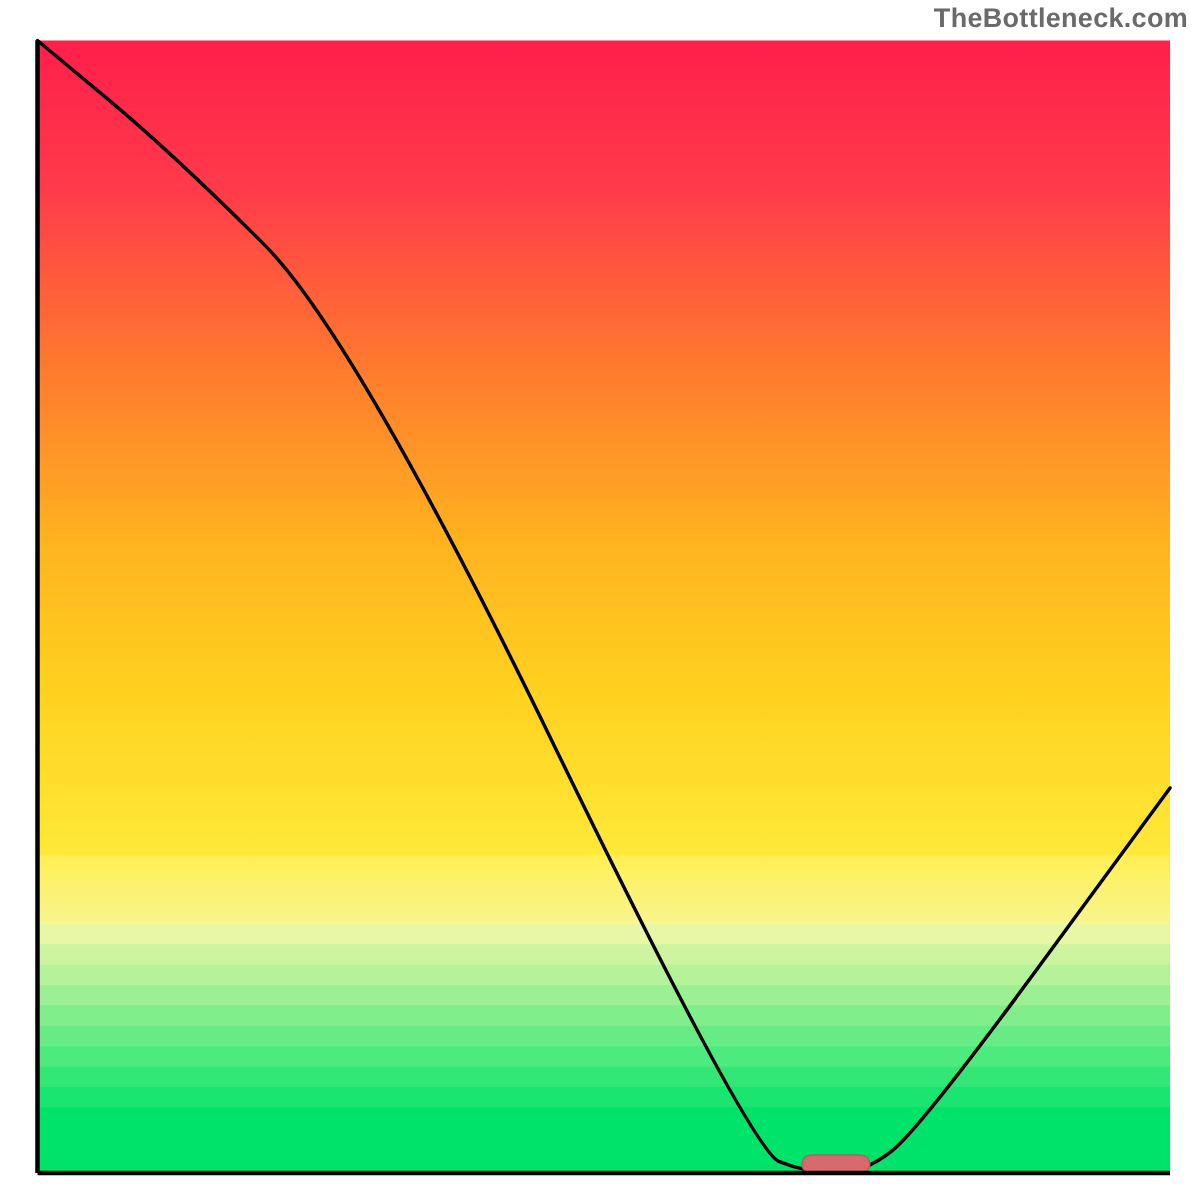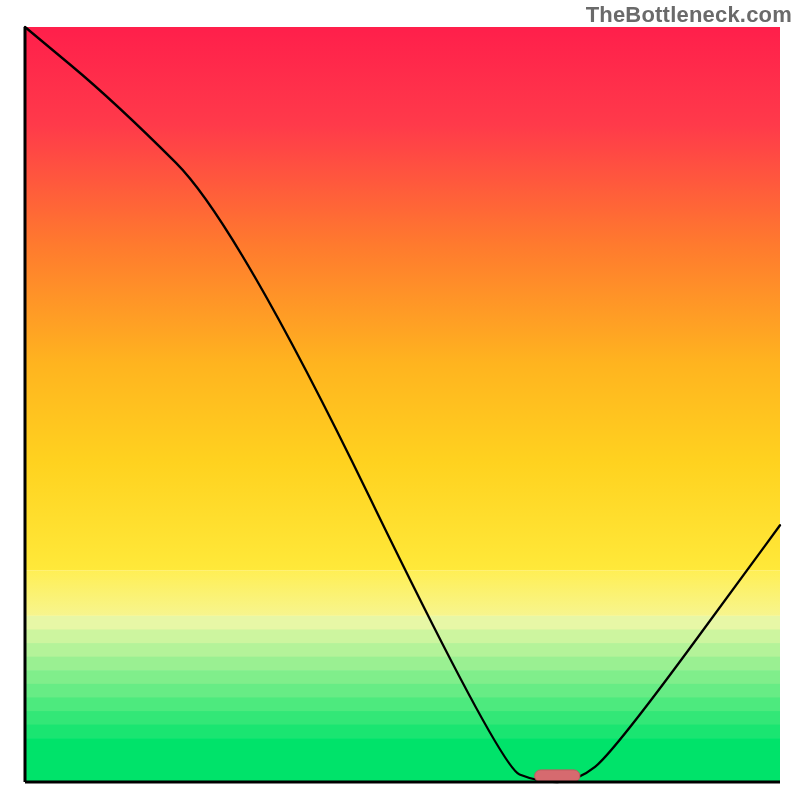--- a/index.html
+++ b/index.html
@@ -13,21 +13,21 @@
   }
   .stage {
     position: relative;
     width: 800px;
     height: 800px;
   }
   .watermark {
     position: absolute;
     top: 2px;
     right: 8px;
-    font-size: 22px;
+    font-size: 18px;
     font-weight: 600;
     color: #6a6a6a;
     letter-spacing: 0.2px;
     z-index: 4;
   }
   svg.chart {
     position: absolute;
     left: 0;
     top: 0;
     width: 800px;

